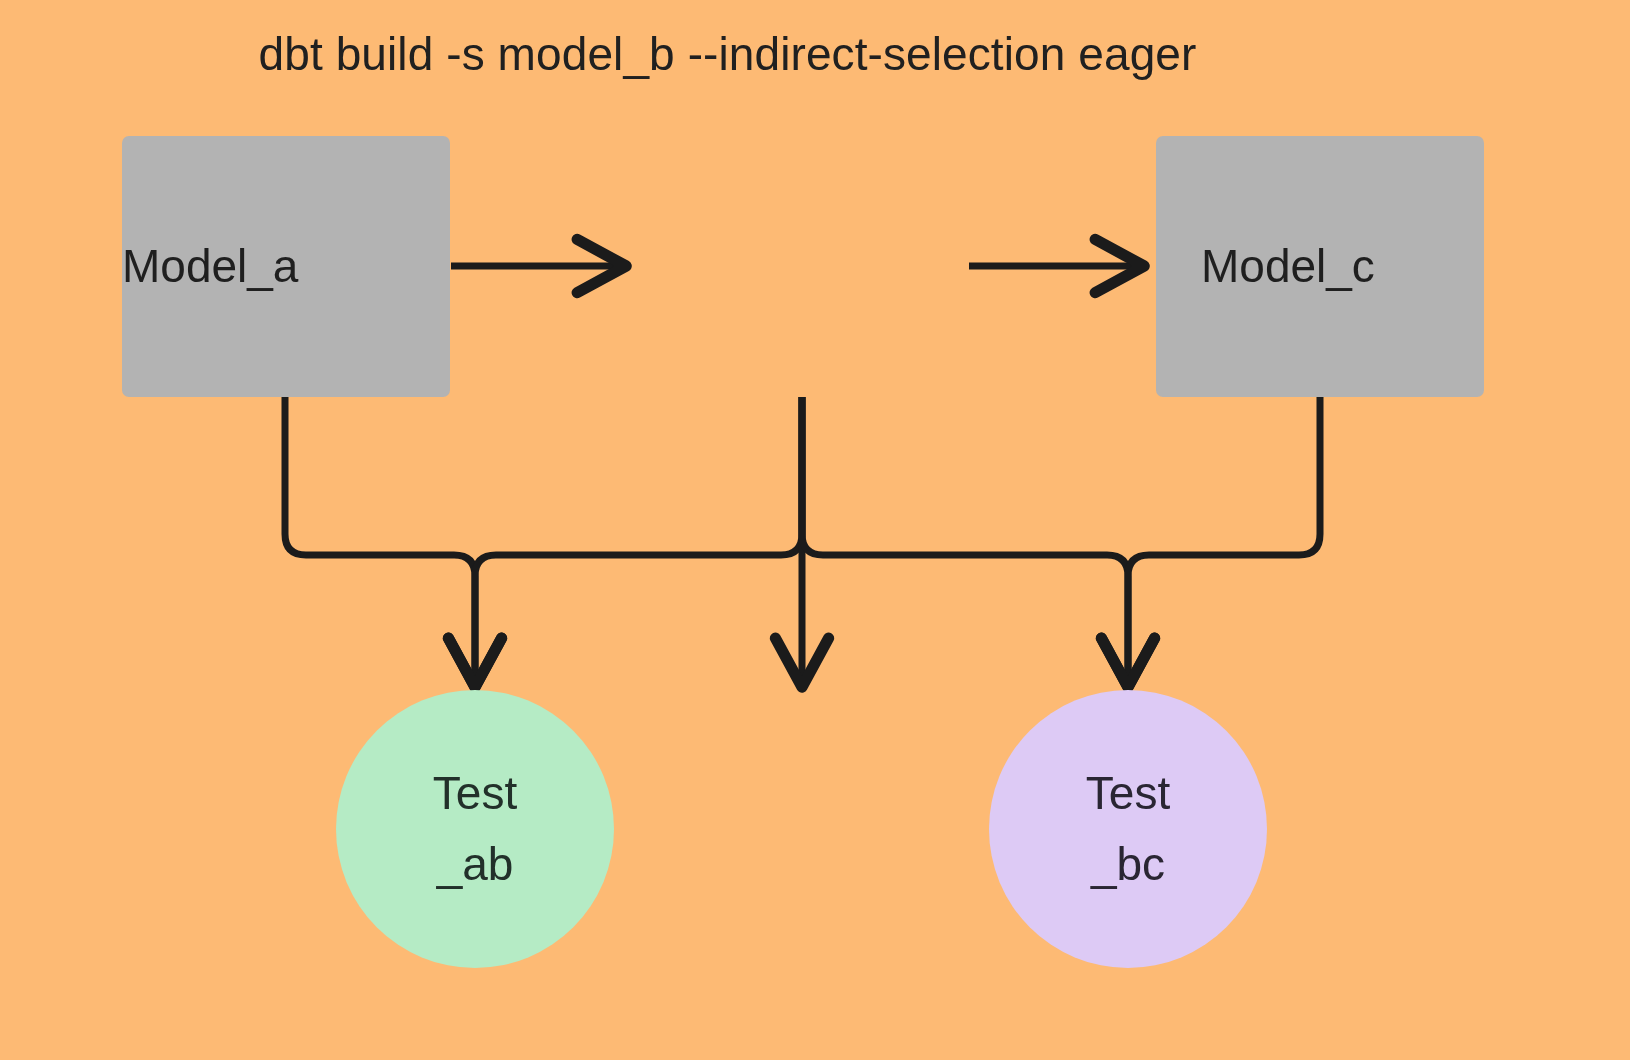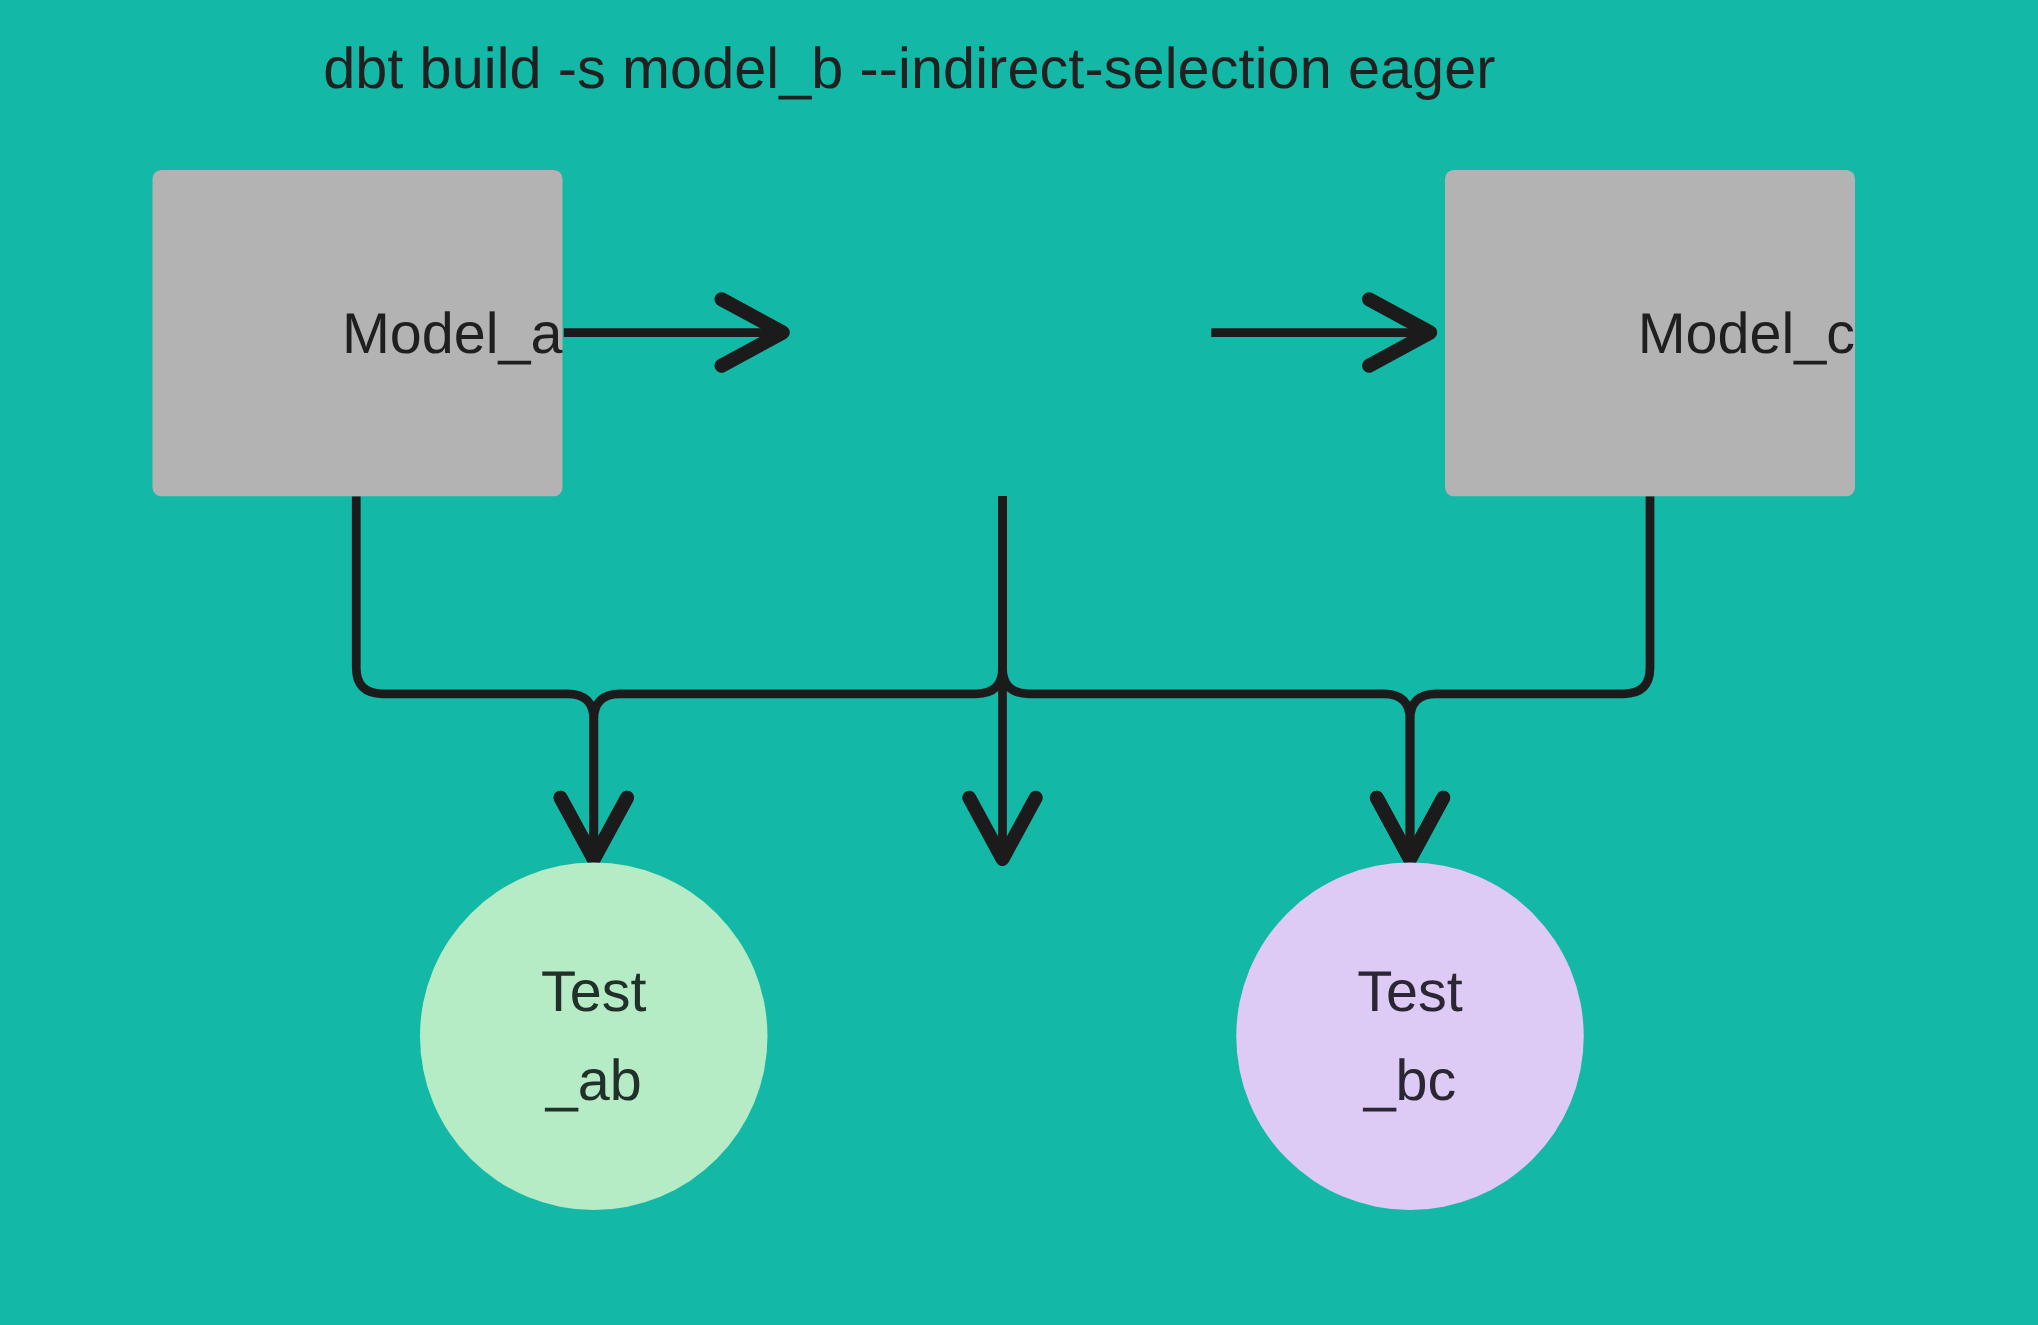--- a/index.html
+++ b/index.html
@@ -8,21 +8,21 @@
     padding: 0;
     background: #ffffff;
   }
   body {
     font-family: "Liberation Sans", "DejaVu Sans", sans-serif;
   }
   #canvas {
     position: relative;
     width: 1630px;
     height: 1060px;
-    background: #14b8a6;
+    background: #fdba74;
     overflow: hidden;
   }
   #edges {
     position: absolute;
     left: 0;
     top: 0;
     width: 1630px;
     height: 1060px;
     pointer-events: none;
   }
@@ -36,21 +36,21 @@
     line-height: 56px;
     color: #202020;
     letter-spacing: 0.1px;
     white-space: nowrap;
   }
   .node-box {
     position: absolute;
     border-radius: 7px;
     display: flex;
     align-items: center;
-    justify-content: flex-end;
+    justify-content: flex-start;
     font-size: 46px;
     line-height: 1.05;
     box-sizing: border-box;
   }
   .node-box.gray  { background: #b3b3b3; color: #1f1f1f; }
   .node-box.blue  { background: #4a95f2; color: #ffffff; }
   .node-circle {
     position: absolute;
     border-radius: 50%;
     display: flex;
@@ -97,21 +97,21 @@
 
       <path d="M 1320 397 L 1320 534 Q 1320 555 1299 555 L 1149 555 Q 1128 555 1128 576 L 1128 683" marker-end="url(#arrowhead)"></path>
     </g>
   </svg>
 
   <div class="node-box gray" style="left:122px; top:136px; width:328px; height:261px;">
     <span>Model_a</span>
   </div>
 
 
-  <div class="node-box gray" style="left:1156px; top:136px; width:328px; height:261px;">
+  <div class="node-box gray" style="left:1156px; top:136px; width:328px; height:261px;padding-left:45px;">
     <span>Model_c</span>
   </div>
 
   <div class="node-circle green" style="left:336px; top:690px; width:278px; height:278px;">
     <span>Test</span>
     <span>_ab</span>
   </div>
 
 
   <div class="node-circle purple" style="left:989px; top:690px; width:278px; height:278px;">

